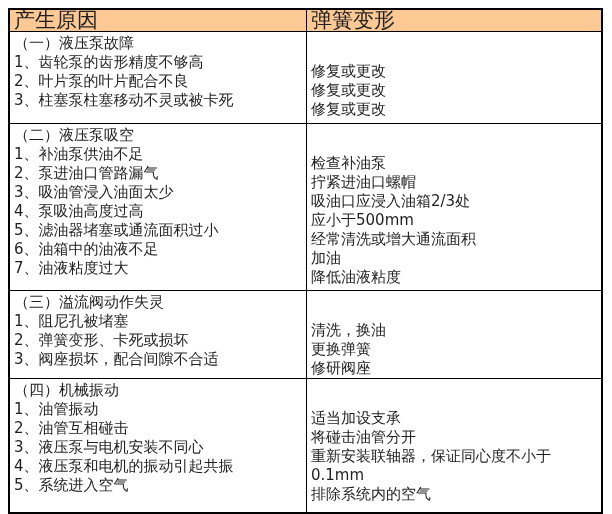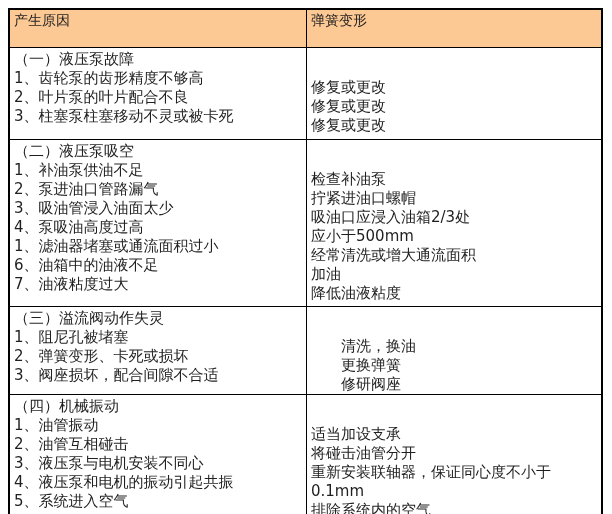--- a/index.html
+++ b/index.html
@@ -28,34 +28,34 @@
     grid-template-columns: 297px 1fr;
   }
   .row + .row { border-top: 1px solid var(--border); }
   .cell {
     padding: 2px 3px 0 4px;
     overflow: hidden;
   }
   .cell.left { border-right: 1px solid var(--border); }
   .header-row .cell {
     background: var(--header-bg);
-    height: 37px;
+    height: 21px;
     line-height: 19px;
     padding-top: 1px;
-    font-size: 14px;
+    font-size: 21px;
   }
   .line {
     height: 19px;
     line-height: 19px;
     white-space: nowrap;
   }
   .cell.right.offset { padding-top: 30px; }
   .row.r1 { min-height: 92px; }
   .row.r2 { min-height: 167px; }
-  .row.r3 { min-height: 81px; gap: 30px; }
+  .row.r3 { min-height: 81px; }
   .row.r4 { min-height: 134px; }
 </style>
 </head>
 <body>
 
 <div class="fault-table">
 
   <div class="row header-row">
     <div class="cell left">产生原因</div>
     <div class="cell right">弹簧变形</div>
@@ -80,21 +80,21 @@
   </div>
 
   <div class="row r2">
     <div class="cell left">
       <div class="line">（二）液压泵吸空</div>
       <div>
           <div class="line">1、补油泵供油不足</div>
           <div class="line">2、泵进油口管路漏气</div>
           <div class="line">3、吸油管浸入油面太少</div>
           <div class="line">4、泵吸油高度过高</div>
-          <div class="line">1、滤油器堵塞或通流面积过小</div>
+          <div class="line">5、滤油器堵塞或通流面积过小</div>
           <div class="line">6、油箱中的油液不足</div>
           <div class="line">7、油液粘度过大</div>
         </div>
     </div>
     <div class="cell right offset">
       <div>
           <div class="line">检查补油泵</div>
           <div class="line">拧紧进油口螺帽</div>
           <div class="line">吸油口应浸入油箱2/3处</div>
           <div class="line">应小于500mm</div>

